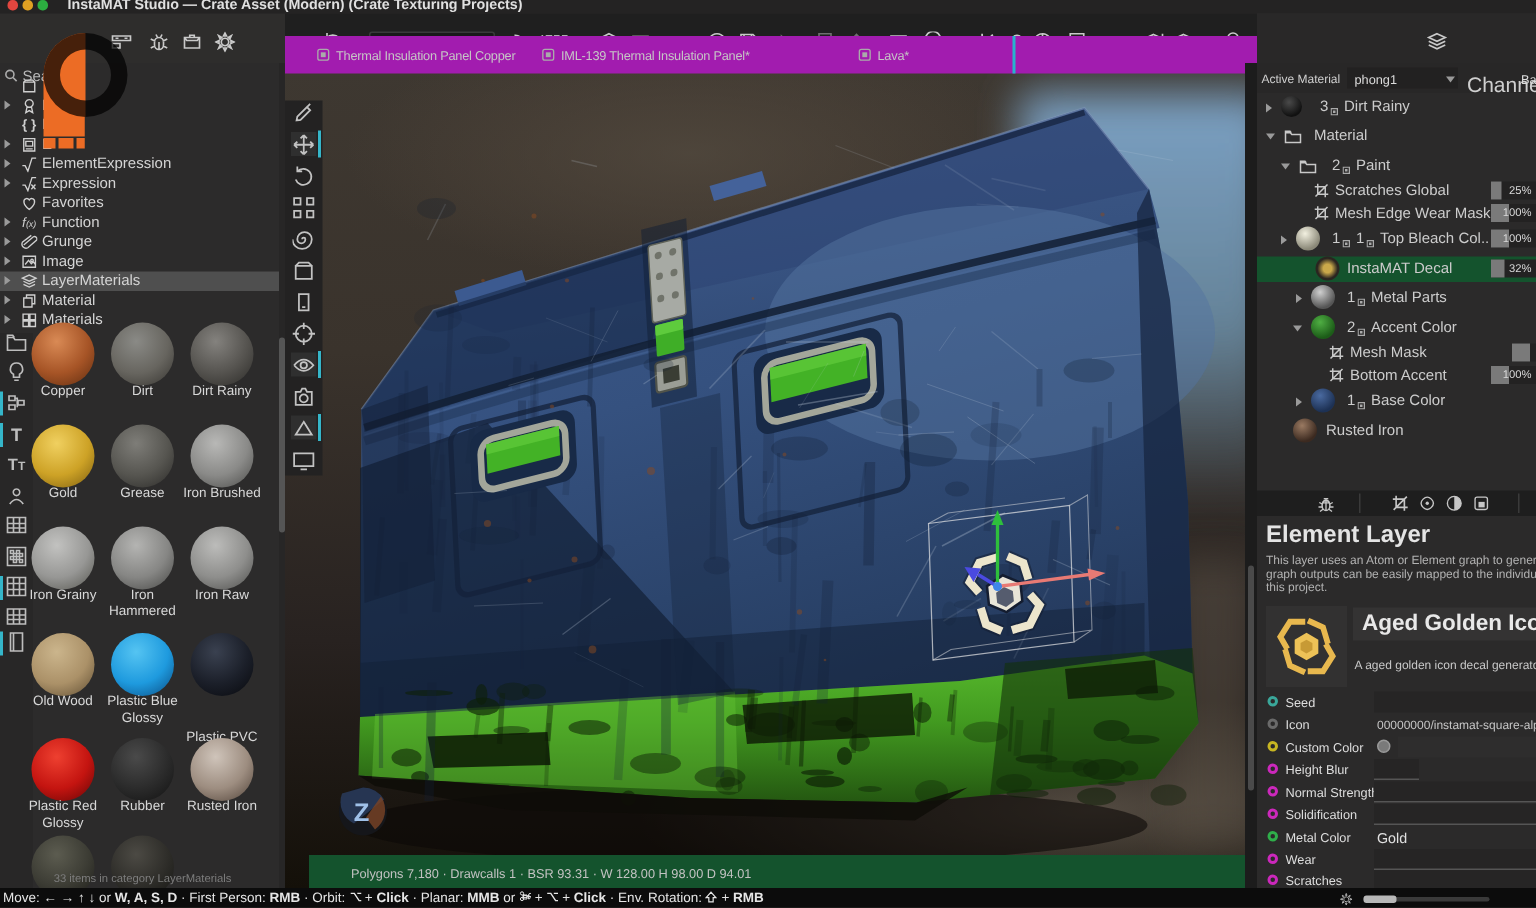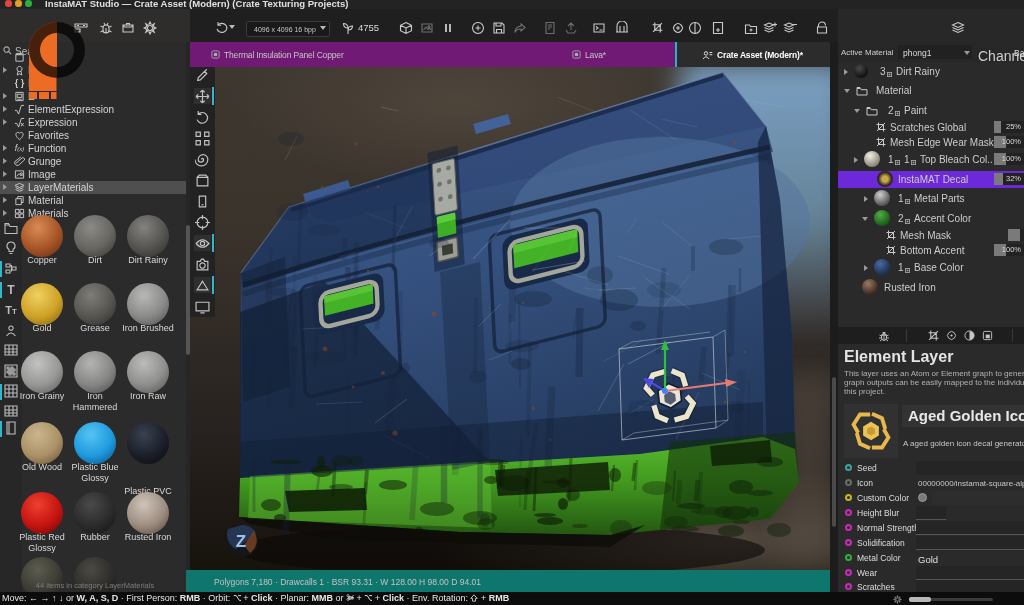--- a/index.html
+++ b/index.html
@@ -22,23 +22,23 @@
 .trow .tx{position:absolute;left:28px;top:1px}
 
 #matstrip{position:absolute;left:0;top:180px;width:22px;height:370px;background:#282727}
 .mico{position:absolute;left:3px;width:16px;height:16px;color:#bdbdbd;font-size:11px;text-align:center;line-height:16px}
 .tealbar{position:absolute;left:0;width:2px;background:#35b6c9}
 .thumb{position:absolute;width:42px;height:42px;border-radius:50%}
 .mlabel{position:absolute;width:60px;text-align:center;font-size:9px;color:#d8d8d8;line-height:10.5px}
 #matcount{position:absolute;left:20px;top:539px;width:150px;text-align:center;font-size:7.5px;color:#7d7d7d}
 
 #viewport{position:absolute;left:190px;top:42px;width:648px;height:550px;background:#211c19}
-#tabbar{position:absolute;left:190px;top:42px;width:648px;height:25px;background:#701a75}
+#tabbar{position:absolute;left:190px;top:24px;width:648px;height:25px;background:#a21caf}
 .tab{position:absolute;top:0;height:25px;display:flex;align-items:center;font-size:8.5px;letter-spacing:-0.15px;color:#c6c6c6;white-space:nowrap}
-#vinfobar{position:absolute;left:186px;top:570px;width:648px;height:22px;background:#0f766e}
+#vinfobar{position:absolute;left:206px;top:570px;width:648px;height:22px;background:#14532d}
 #vinfo{position:absolute;left:28px;bottom:5px;font-size:8.5px;color:#c2c2c2;white-space:nowrap}
 
 #rsplit{position:absolute;left:830px;top:42px;width:8px;height:550px;background:#1c1c1c}
 #rsplit .thumbb{position:absolute;left:2px;top:335px;width:4px;height:150px;background:#4a4a4a;border-radius:2px}
 #rightpanel{position:absolute;left:838px;top:42px;width:186px;height:550px;background:#2b2a2a;overflow:hidden}
 .lrow{position:absolute;left:0;width:186px;height:17px;font-size:10px;color:#cccccc;white-space:nowrap}
 .lrow .txt{position:absolute;top:3px}
 .pct{position:absolute;right:0px;top:2px;width:30px;height:12px;background:#232222;font-size:7.5px;color:#d8d8d8;text-align:right;line-height:12px;padding-right:3px}
 .pct i{position:absolute;left:0;top:0;height:12px;background:#8a8a8a;opacity:.85}
 
@@ -301,21 +301,21 @@
       <div class="thumb" style="left:127px;top:380px;background:radial-gradient(circle at 40% 30%,#3a4150,#1b1f29 55%,#07080c)"></div>
       <div class="mlabel" style="left:118px;top:444px">Plastic PVC</div>
       <div class="thumb" style="left:21px;top:450px;background:radial-gradient(circle at 40% 30%,#ee4030,#c41410 55%,#600505)"></div>
       <div class="mlabel" style="left:12px;top:490px">Plastic Red<br>Glossy</div>
       <div class="thumb" style="left:74px;top:450px;background:radial-gradient(circle at 40% 30%,#4a4a4a,#2b2b2b 55%,#111)"></div>
       <div class="mlabel" style="left:65px;top:490px">Rubber</div>
       <div class="thumb" style="left:127px;top:450px;background:radial-gradient(circle at 40% 30%,#cfc4ba,#9d8d80 55%,#4e4036)"></div>
       <div class="mlabel" style="left:118px;top:490px">Rusted Iron</div>
       <div class="thumb" style="left:21px;top:515px;background:radial-gradient(circle at 40% 30%,#5c5c50,#3c3c34 55%,#1c1c18)"></div>
       <div class="thumb" style="left:74px;top:515px;background:radial-gradient(circle at 40% 30%,#4c4a44,#2e2d29 55%,#151512)"></div>
-      <div id="matcount">44 items in category LayerMaterials</div>
+      <div id="matcount">33 items in category LayerMaterials</div>
     </div>
 <div id="lpscroll">
       <div style="position:absolute;left:0;top:183px;width:4px;height:130px;background:#555;border-radius:2px"></div>
     </div>
 <div id="viewport">
       <svg width="648" height="550" viewBox="0 0 648 550" style="position:absolute;left:0;top:0">
         <defs>
 <linearGradient id="bgv" x1="0" y1="0" x2="0" y2="1">
  <stop offset="0" stop-color="#3e3831"></stop>
             <stop offset="0.35" stop-color="#3a332c"></stop>
@@ -700,30 +700,29 @@
       <span style="position:absolute;left:22px;top:234px;width:2px;height:18px;background:#35b6c9"></span>
       <span style="position:absolute;left:4px;top:256px;width:17px;height:16px;"><svg width="15" height="15" viewBox="0 0 14 14" style="margin:1px">
           <path d="M1 3 h12 v8 h-12 z M5 13 h4" fill="none" stroke="#c2c2c2" stroke-width="1.1"></path>
         </svg></span>
     </div>
 <div id="tabbar">
 <div class="tab" style="left:21px"><svg width="9" height="9" viewBox="0 0 10 10" style="margin-right:4px">
           <rect x="1" y="1" width="8" height="8" rx="1.5" fill="none" stroke="#aaa" stroke-width="1"></rect>
           <rect x="3.2" y="3.2" width="3.6" height="3.6" fill="#aaa"></rect>
         </svg>Thermal Insulation Panel Copper</div>
+<div class="tab" style="left:171px"><svg width="9" height="9" viewBox="0 0 10 10" style="margin-right:4px">
+          <rect x="1" y="1" width="8" height="8" rx="1.5" fill="none" stroke="#aaa" stroke-width="1"></rect>
+          <rect x="3.2" y="3.2" width="3.6" height="3.6" fill="#aaa"></rect>
+        </svg>IML-139 Thermal Insulation Panel*</div>
 <div class="tab" style="left:382px"><svg width="9" height="9" viewBox="0 0 10 10" style="margin-right:4px">
           <rect x="1" y="1" width="8" height="8" rx="1.5" fill="none" stroke="#aaa" stroke-width="1"></rect>
           <rect x="3.2" y="3.2" width="3.6" height="3.6" fill="#aaa"></rect>
         </svg>Lava*</div>
 <div style="position:absolute;left:485px;top:0;width:2px;height:25px;background:#27b3cd"></div>
-<div class="tab" style="left:487px;width:161px;background:#2c2c2c;color:#fff;font-weight:bold;padding-left:25px"><svg width="11" height="10" viewBox="0 0 11 10" style="margin-right:4px">
-          <circle cx="4" cy="3.4" r="1.7" fill="none" stroke="#ddd"></circle>
-          <path d="M1 9 q3 -4.4 6 0" fill="none" stroke="#ddd"></path>
-          <path d="M7.5 2.5 l2.8 0 m-2.8 2.2 l2.8 0" stroke="#ddd"></path>
-        </svg>Crate Asset (Modern)*</div>
 </div>
 <div id="vinfobar">
       <div id="vinfo">Polygons 7,180 · Drawcalls 1 · BSR 93.31 · W 128.00 H 98.00 D 94.01</div>
     </div>
 <div id="rsplit">
       <div class="thumbb"></div>
     </div>
 <div id="rightpanel">
       <div class="abs" style="left:0;top:0;width:186px;height:20px;background:#282727"></div>
 <span class="abs" style="left:3px;top:6px;font-size:8px;color:#cfcfcf">Active Material</span>
@@ -783,21 +782,21 @@
             <rect x="2" y="2" width="2" height="2" fill="#aaa"></rect>
           </svg></span>
         <span class="abs" style="left:66px;top:3px;font-size:10px;color:#ccc">1</span>
         <span class="abs" style="left:73px;top:9px;font-size:6px;color:#aaa"><svg width="5" height="5" viewBox="0 0 6 6">
             <rect x="0.5" y="0.5" width="5" height="5" fill="none" stroke="#aaa" stroke-width="1"></rect>
             <rect x="2" y="2" width="2" height="2" fill="#aaa"></rect>
           </svg></span>
         <span class="txt" style="left:82px">Top Bleach Col..</span>
         <span class="pct"><i style="width:12px"></i><span style="position:relative">100%</span></span>
       </div>
-<div class="lrow" style="top:129px; background:#6d28d9;padding-left:44px;">
+<div class="lrow" style="top:129px; background:#14532d;padding-left:44px;">
         <span class="abs" style="left:39px;top:0px;width:16px;height:16px;border-radius:50%;background:radial-gradient(circle at 50% 50%,#caa84a 25%,#2a2520 60%)"></span>
         <span class="txt" style="left:60px">InstaMAT Decal</span>
         <span class="pct"><i style="width:9px"></i><span style="position:relative">32%</span></span>
       </div>
 <div class="lrow" style="top:148px;">
         <span class="abs" style="left:26px;top:6px;width:0;height:0;border-left:4px solid #9a9a9a;border-top:3px solid transparent;border-bottom:3px solid transparent"></span>
         <span class="abs" style="left:36px;top:0px;width:16px;height:16px;border-radius:50%;background:radial-gradient(circle at 38% 30%,#cfcfcf,#555 70%)"></span>
         <span class="abs" style="left:60px;top:3px;font-size:10px;color:#ccc">1</span>
         <span class="abs" style="left:67px;top:9px;font-size:6px;color:#aaa"><svg width="5" height="5" viewBox="0 0 6 6">
             <rect x="0.5" y="0.5" width="5" height="5" fill="none" stroke="#aaa" stroke-width="1"></rect>

